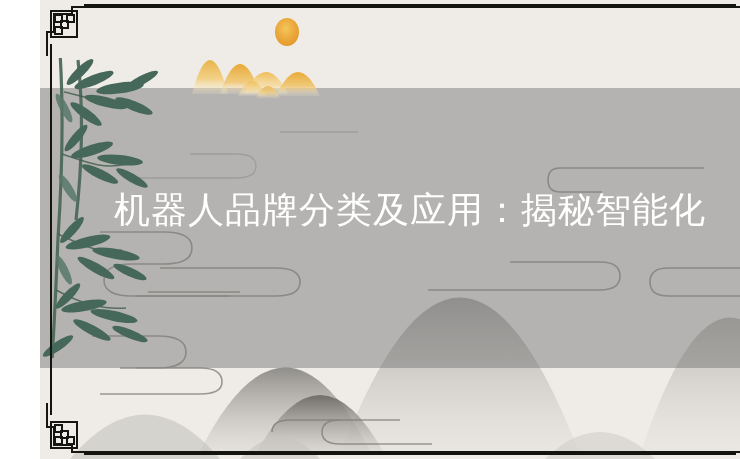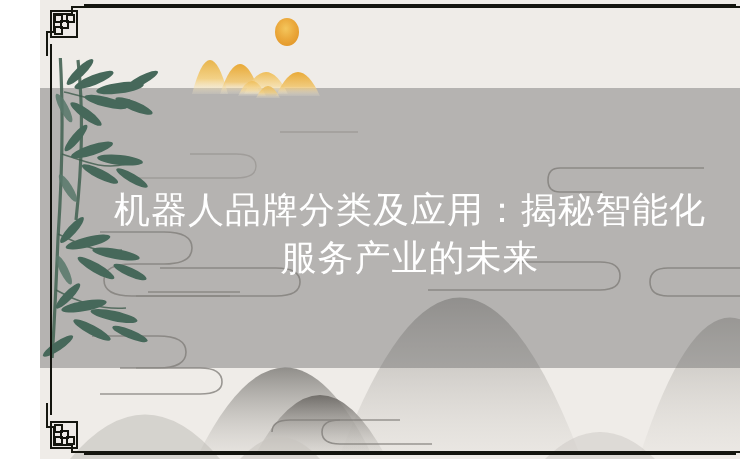--- a/index.html
+++ b/index.html
@@ -332,16 +332,15 @@
         <rect x="13" y="13" width="7" height="7"></rect>
         <rect x="25" y="13" width="7" height="7"></rect>
         <rect x="19" y="19" width="7" height="7"></rect>
         <rect x="13" y="25" width="7" height="7"></rect>
       </g>
     </svg>
   </div>
 
   <div class="title-block">
     <div class="title-line">机器人品牌分类及应用：揭秘智能化</div>
-    <div class="title-line">服务产业的未来</div>
   </div>
 
 </div>
 
 </body></html>

